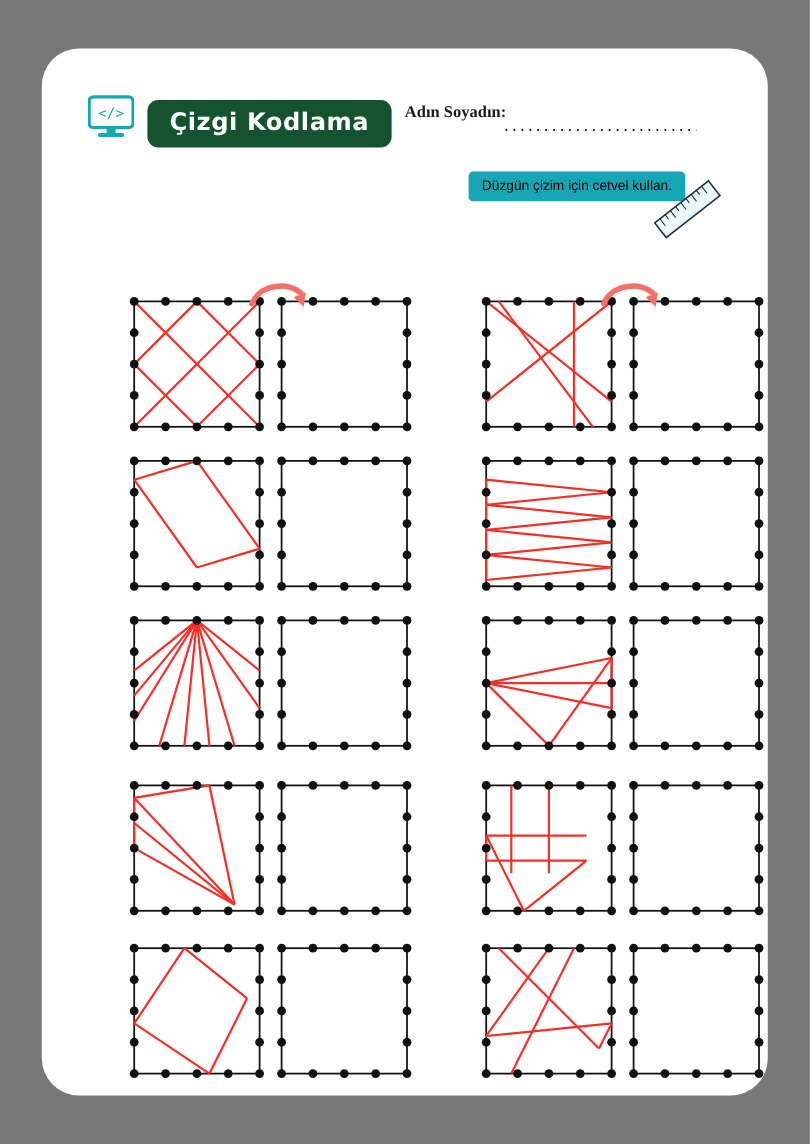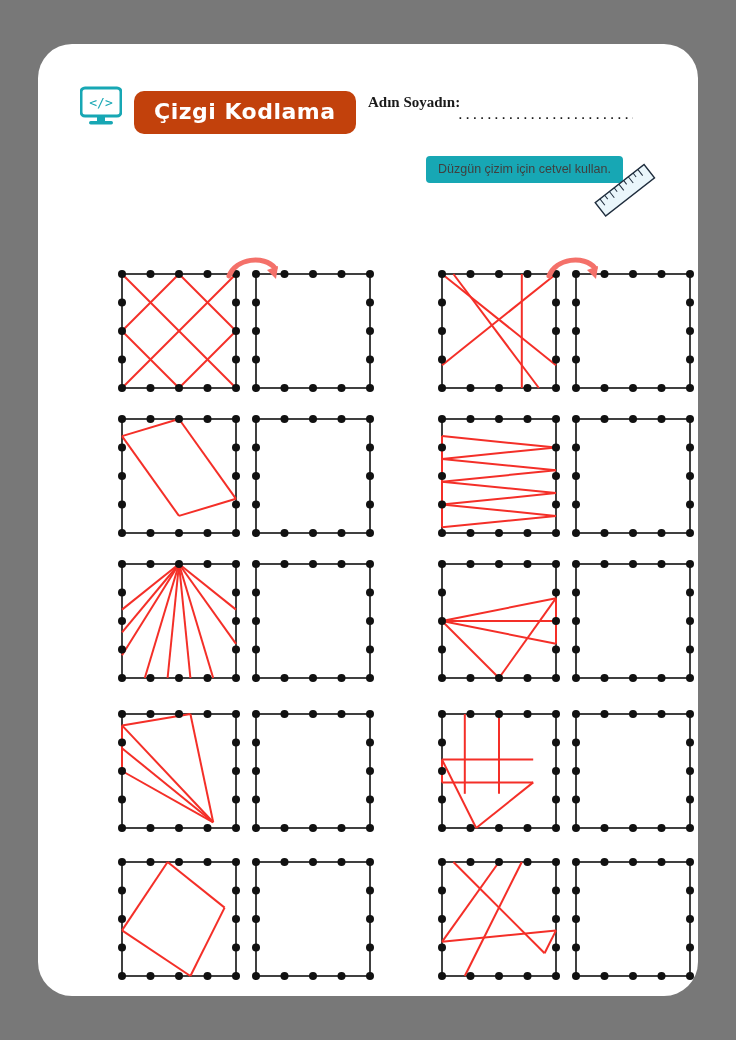--- a/index.html
+++ b/index.html
@@ -36,21 +36,21 @@
     top: 42px;
     width: 42px;
     height: 40px;
   }
   .logo-icon svg { display: block; }
 
   .title-pill {
     position: absolute;
     left: 96px;
     top: 47px;
-    background: #c2410c;
+    background: #14532d;
     color: #ffffff;
     border-radius: 10px;
     padding: 8px 20px 10px 20px;
     font-size: 22px;
     font-weight: bold;
     letter-spacing: 0.5px;
     font-family: "DejaVu Sans", sans-serif;
     white-space: nowrap;
   }
 
@@ -90,21 +90,21 @@
     font-size: 16px;
     vertical-align: middle;
   }
   .instruction .txt { vertical-align: middle; }
 
   .hint-pill {
     position: absolute;
     left: 388px;
     top: 112px;
     background: #17a7b4;
-    color: #404040;
+    color: #000000;
     font-size: 12.5px;
     padding: 6px 12px 7px 12px;
     border-radius: 4px;
     white-space: nowrap;
   }
   .ruler {
     position: absolute;
     left: 552px;
     top: 118px;
     width: 70px;

